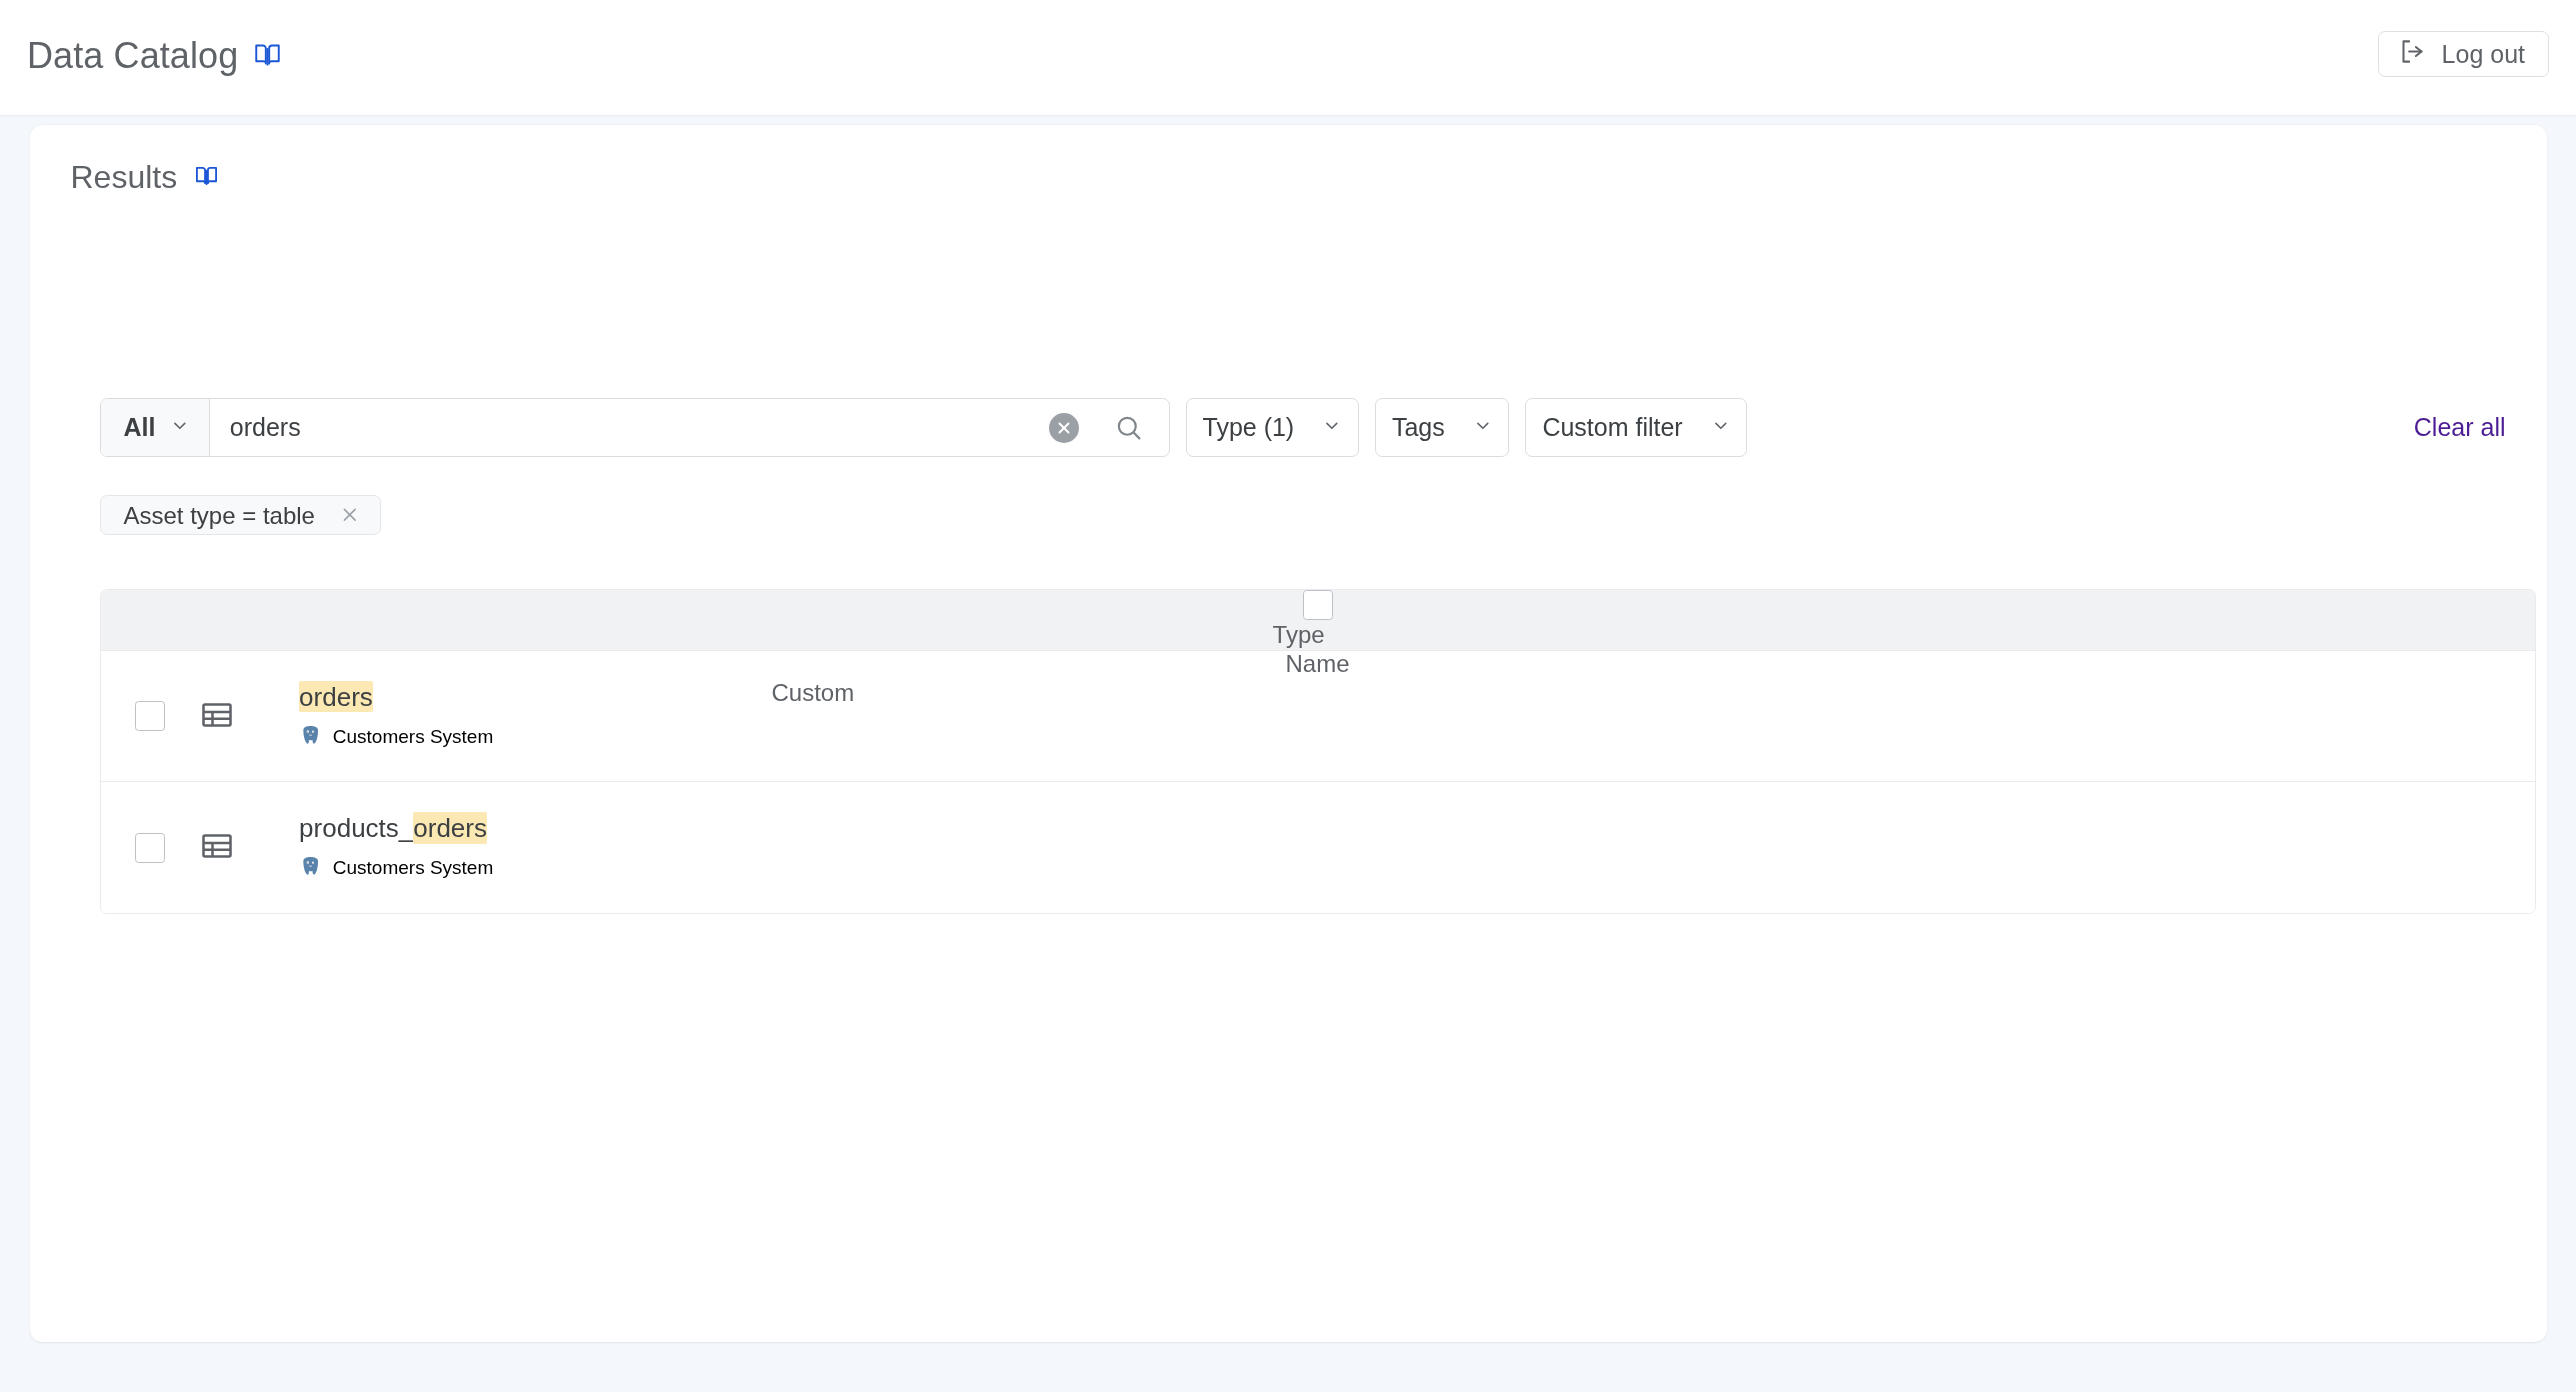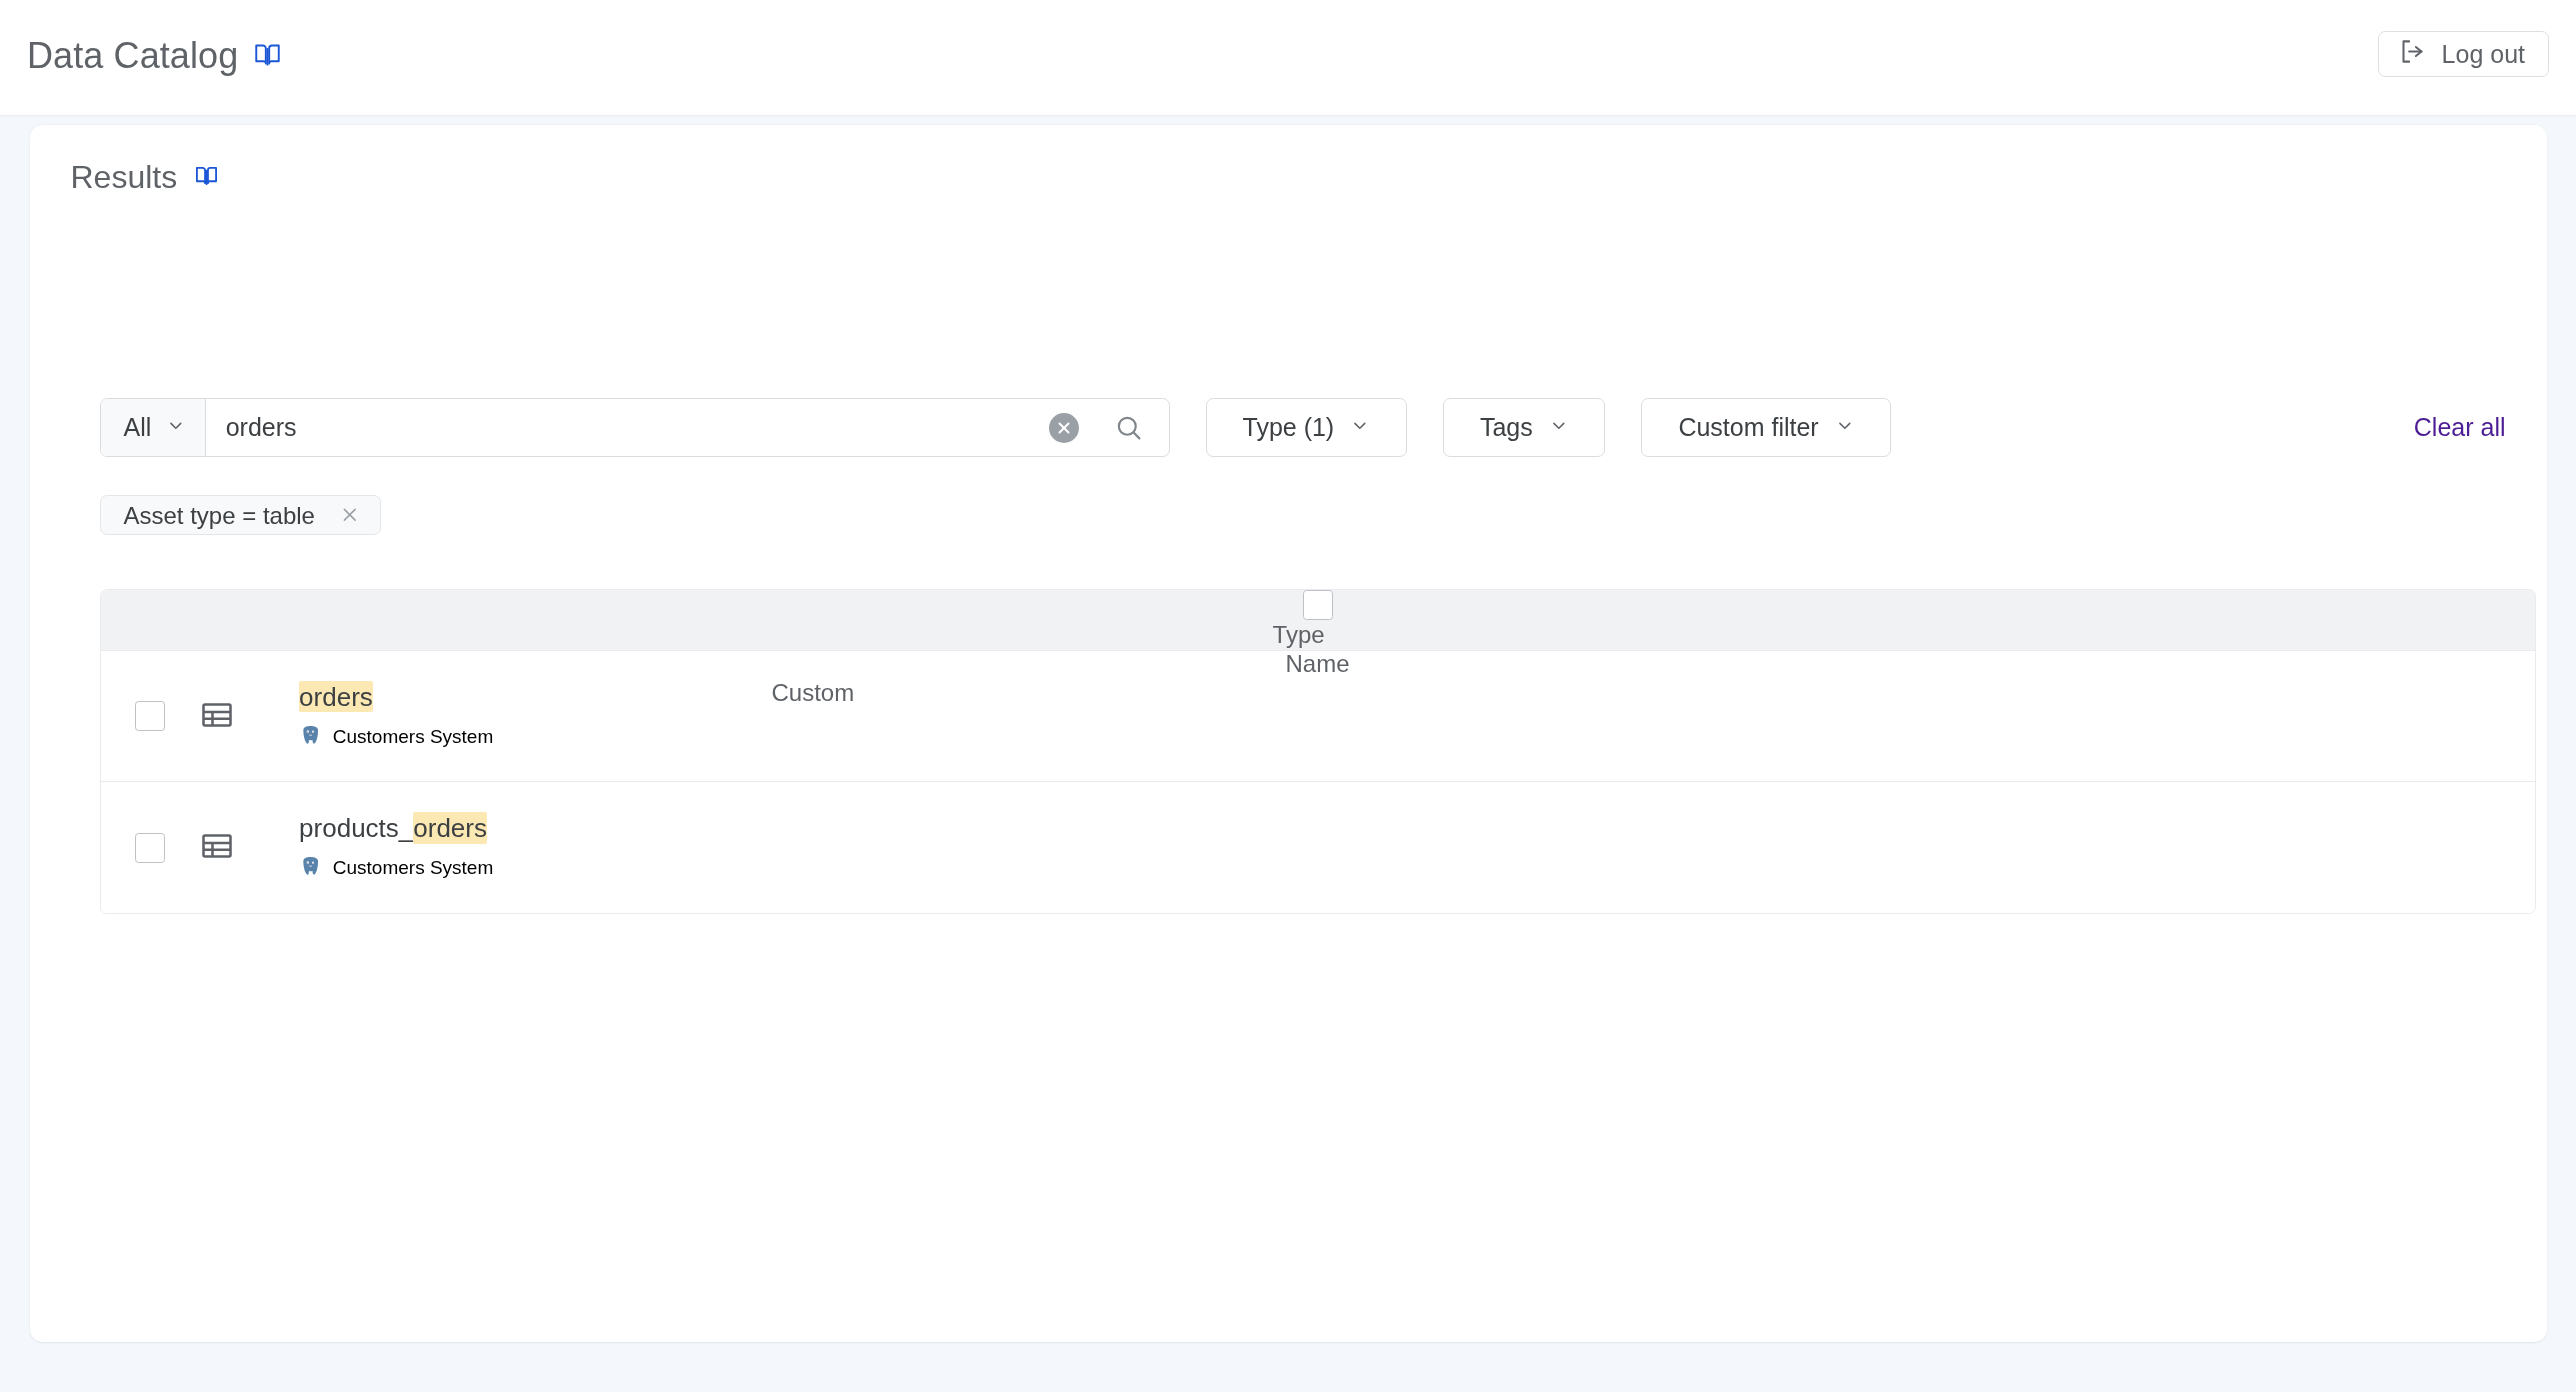--- a/index.html
+++ b/index.html
@@ -107,20 +107,21 @@
   .scope-select {
     display: flex;
     align-items: center;
     gap: 14.3px;
     height: 100%;
     padding: 0 19.7px 0 23px;
     background: #f8f9fa;
     border-right: 0.9px solid #dadce0;
     cursor: pointer;
     min-width: 98px;
+    font-weight: bold;
   }
   .scope-label { font-size: 25px; color: #3c4043; line-height: 29px; }
   .search-input {
     flex: 1;
     height: 100%;
     border: none;
     outline: none;
     font-size: 25px;
     color: #3c4043;
     padding: 0 19.7px;
@@ -140,29 +141,28 @@
     width: 41px; height: 41px;
     display: flex; align-items: center; justify-content: center;
     cursor: pointer;
     margin-right: 19.7px;
     flex: none;
   }
 
   .filter-btn {
     display: flex;
     align-items: center;
-    gap: 16px;
+    gap: 28px;
     height: 59px;
-    padding: 0 36px;
+    padding: 0 16px;
     background: #ffffff;
     border: 0.9px solid #dadce0;
     border-radius: 7.2px;
     cursor: pointer;
     font-family: "Liberation Sans", sans-serif;
-    margin-left: 20px;
   }
   .filter-btn-label { font-size: 25px; color: #3c4043; line-height: 29px; white-space: nowrap; }
 
   .clear-all {
     position: absolute;
     right: 41px;
     top: 286px;
     font-size: 25px;
     color: #4c1d95;
     cursor: pointer;

